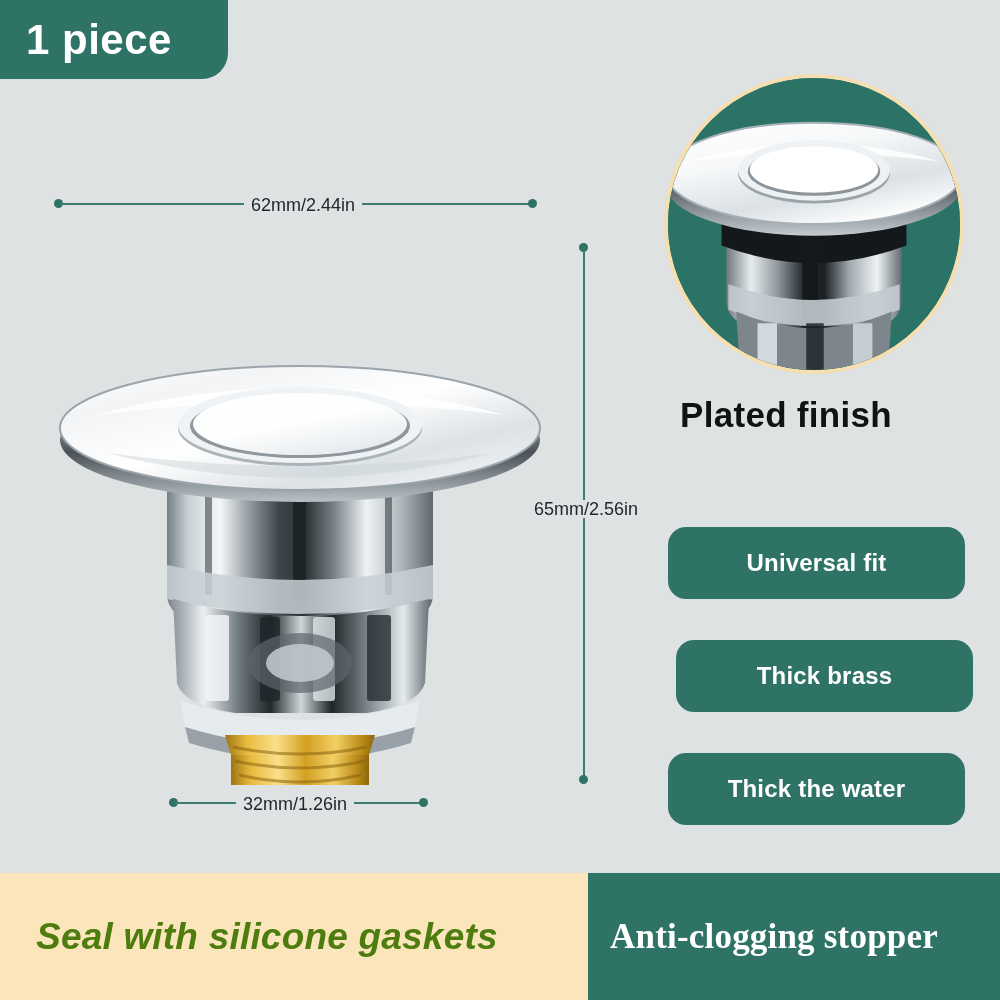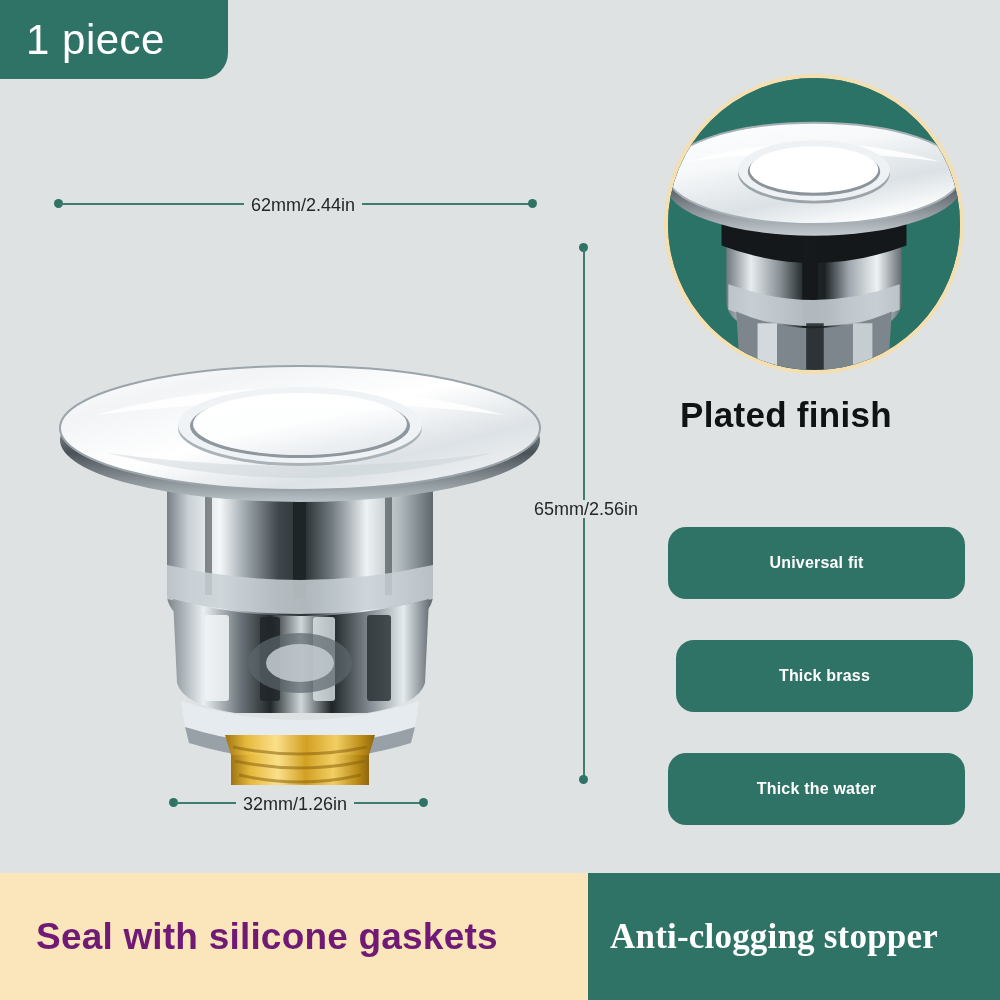--- a/index.html
+++ b/index.html
@@ -28,21 +28,21 @@
     background: #2f7366;
     border-bottom-right-radius: 26px;
     display: flex;
     align-items: center;
     padding-left: 26px;
     box-sizing: border-box;
   }
   .piece-badge .label {
     color: #ffffff;
     font-size: 42px;
-    font-weight: normal;
+    font-weight: bold;
     letter-spacing: 0.5px;
     line-height: 1;
     text-align: right;
   }
 
   
   .dim-dot {
     position: absolute;
     width: 9px;
     height: 9px;
@@ -115,21 +115,21 @@
     height: 72px;
     background: #2f7366;
     border-radius: 18px;
     display: flex;
     align-items: center;
     justify-content: center;
     box-sizing: border-box;
   }
   .pill .pill-label {
     color: #ffffff;
-    font-size: 16px;
+    font-size: 24px;
     font-weight: bold;
     letter-spacing: 0.2px;
     line-height: 1;
   }
   #pill-0 { top: 527px; }
   #pill-1 { top: 640px; margin-left: 8px; }
   #pill-2 { top: 753px; }
 
   
   .banner {
@@ -142,25 +142,26 @@
   }
   .banner-left {
     width: 588px;
     background: #fbe5bb;
     display: flex;
     align-items: center;
     box-sizing: border-box;
     padding-left: 36px;
   }
   .banner-left .banner-text {
-    color: #701a75;
+    color: #4d7c0f;
     font-size: 37px;
     font-weight: bold;
     line-height: 1;
     letter-spacing: 0.2px;
+    font-style: italic;
   }
   .banner-right {
     flex: 1;
     background: #2f7366;
     display: flex;
     align-items: center;
     box-sizing: border-box;
     padding-left: 22px;
     font-family: Liberation Serif, serif;
   }

